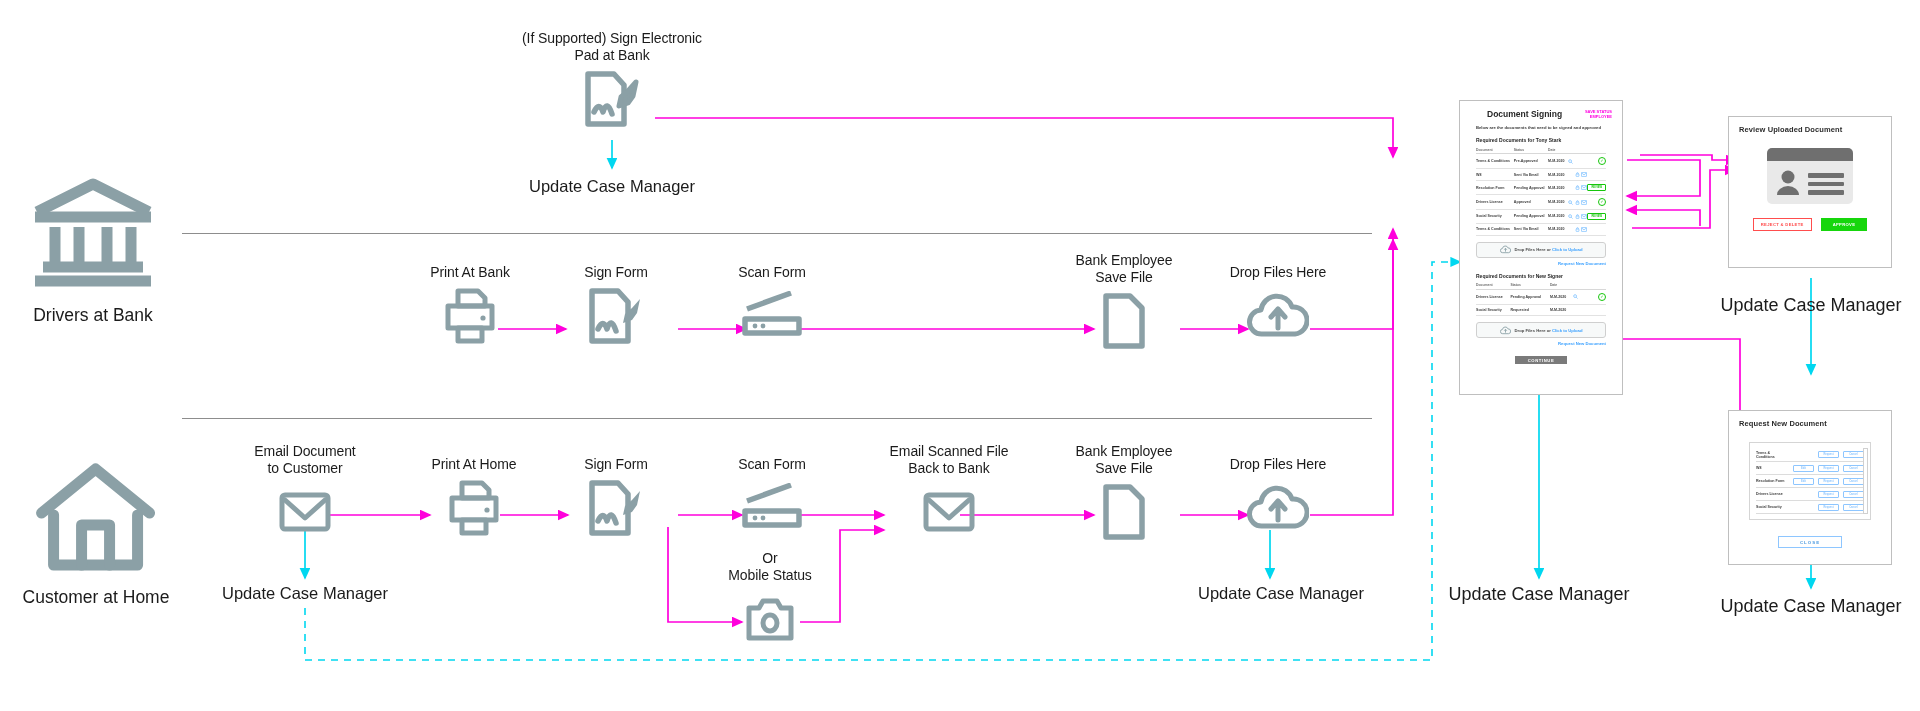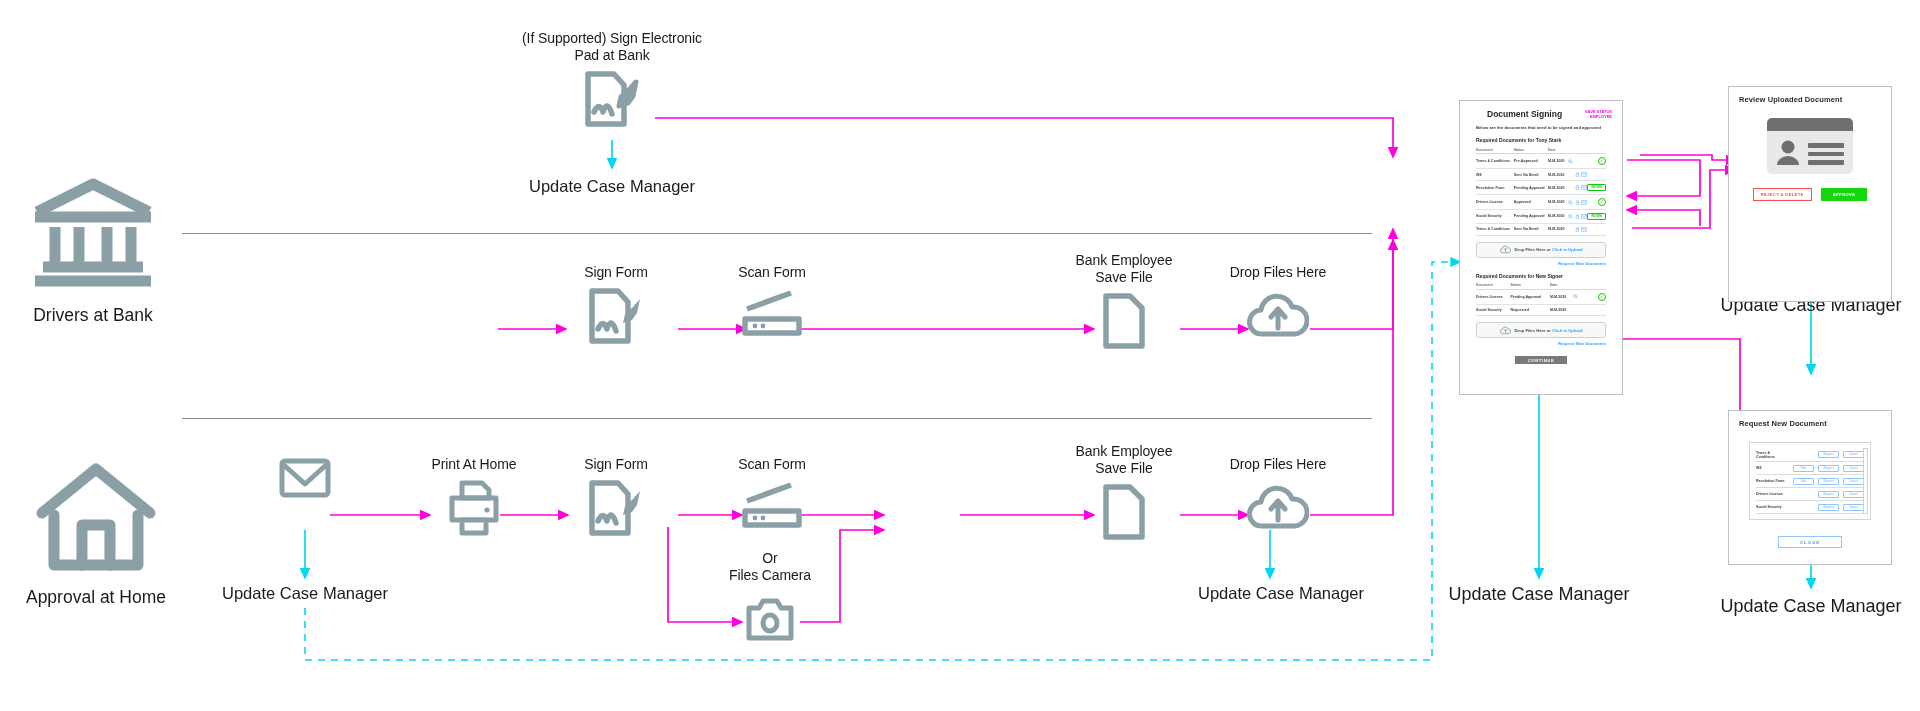--- a/index.html
+++ b/index.html
@@ -153,138 +153,163 @@
   <div class="actor" style="left:96px;top:463px;">
     <div>
       <svg width="120" height="112" viewBox="0 0 120 112">
         <g fill="none" stroke="#8ba0a6" stroke-width="11" stroke-linejoin="round" stroke-linecap="round">
           <path d="M6,50 L60,6 L114,50"></path>
           <path d="M18,52 L18,102 L102,102 L102,52"></path>
           <path d="M46,102 L46,62 L74,62 L74,102"></path>
         </g>
       </svg>
     </div>
-    <div class="alabel">Approval at Home</div>
+    <div class="alabel">Customer at Home</div>
   </div>
 
   <div class="node" style="left:612px;top:30px;width:240px;">
     <div class="lbl">(If Supported) Sign Electronic
 Pad at Bank</div>
     <div class="ico">
       <svg width="56" height="58" viewBox="0 0 56 58">
         <g fill="none" stroke="#8ba0a6" stroke-width="5.5" stroke-linejoin="round" stroke-linecap="round">
           <path d="M4,4 L30,4 L40,15 L40,54 L4,54 Z"></path>
           <path d="M10,42 q5,-11 9,0 q4,-13 9,2"></path>
         </g>
         <g fill="none" stroke="#8ba0a6" stroke-width="5" stroke-linejoin="round">
           <path d="M52,12 L44,21 L37,27 L35,36 L44,33 L49,26 Z" fill="#8ba0a6"></path>
         </g>
       </svg>
     </div>
   </div>
   <div class="sublabel" style="left:612px;top:177px;">Update Case Manager</div>
 
-
-  <div class="node" style="left:616px;top:264px;width:150px;">
-    <div class="lbl">Sign Form</div>
-    <div class="ico">
-      <svg width="56" height="58" viewBox="0 0 56 58">
-        <g fill="none" stroke="#8ba0a6" stroke-width="5.5" stroke-linejoin="round" stroke-linecap="round">
-          <path d="M4,4 L30,4 L40,15 L40,54 L4,54 Z"></path>
-          <path d="M10,42 q5,-11 9,0 q4,-13 9,2"></path>
-        </g>
-        <path d="M52,12 L44,21 L37,27 L35,36 L44,33 L49,26 Z" fill="#8ba0a6"></path>
-      </svg>
-    </div>
-  </div>
-
-  <div class="node" style="left:772px;top:264px;width:160px;">
-    <div class="lbl">Scan Form</div>
-    <div class="ico">
-      <svg width="62" height="50" viewBox="0 0 62 50">
-        <g fill="none" stroke="#8ba0a6" stroke-width="5.5" stroke-linejoin="round">
-          <path d="M6,18 L50,2"></path>
-          <path d="M4,28 L58,28 L58,42 L4,42 Z"></path>
-        </g>
-        <circle cx="14" cy="35" r="2.4" fill="#8ba0a6"></circle>
-        <circle cx="22" cy="35" r="2.4" fill="#8ba0a6"></circle>
-      </svg>
-    </div>
-  </div>
-
-  <div class="node" style="left:1124px;top:252px;width:190px;">
-    <div class="lbl">Bank Employee
-Save File</div>
-    <div class="ico">
-      <svg width="44" height="58" viewBox="0 0 44 58">
-        <path d="M4,4 L28,4 L40,16 L40,54 L4,54 Z" fill="none" stroke="#8ba0a6" stroke-width="5.5" stroke-linejoin="round"></path>
-      </svg>
-    </div>
-  </div>
-
-  <div class="node" style="left:1278px;top:264px;width:190px;">
-    <div class="lbl">Drop Files Here</div>
-    <div class="ico">
-      <svg width="62" height="48" viewBox="0 0 62 48">
-        <path d="M15,42 a12,12 0 0 1 -1,-24 a16,16 0 0 1 31,-3 a11,11 0 0 1 3,27 Z" fill="none" stroke="#8ba0a6" stroke-width="5" stroke-linejoin="round"></path>
-        <path d="M31,36 L31,18 M24,25 L31,17 L38,25" fill="none" stroke="#8ba0a6" stroke-width="5" stroke-linecap="round" stroke-linejoin="round"></path>
-      </svg>
-    </div>
-  </div>
-
-  <div class="node" style="left:305px;top:443px;width:210px;">
-    <div class="ico">
-      <svg width="52" height="42" viewBox="0 0 52 42">
-        <rect x="3" y="4" width="46" height="34" rx="3" fill="none" stroke="#8ba0a6" stroke-width="5"></rect>
-        <path d="M6,9 L26,27 L46,9" fill="none" stroke="#8ba0a6" stroke-width="5" stroke-linejoin="round" stroke-linecap="round"></path>
-      </svg>
-    </div>
-  </div>
-
-  <div class="node" style="left:474px;top:456px;width:170px;">
-    <div class="lbl">Print At Home</div>
+  <div class="node" style="left:470px;top:264px;width:170px;">
+    <div class="lbl">Print At Bank</div>
     <div class="ico">
       <svg width="52" height="56" viewBox="0 0 52 56">
         <g fill="none" stroke="#8ba0a6" stroke-width="5" stroke-linejoin="round">
           <path d="M14,3 L34,3 L41,10 L41,18 L14,18 Z"></path>
           <path d="M4,18 L48,18 L48,40 L4,40 Z"></path>
           <path d="M14,40 L38,40 L38,53 L14,53 Z" fill="#fff"></path>
         </g>
         <circle cx="39" cy="30" r="2.6" fill="#8ba0a6"></circle>
       </svg>
     </div>
   </div>
 
-  <div class="node" style="left:616px;top:456px;width:150px;">
+  <div class="node" style="left:616px;top:264px;width:150px;">
     <div class="lbl">Sign Form</div>
     <div class="ico">
       <svg width="56" height="58" viewBox="0 0 56 58">
         <g fill="none" stroke="#8ba0a6" stroke-width="5.5" stroke-linejoin="round" stroke-linecap="round">
           <path d="M4,4 L30,4 L40,15 L40,54 L4,54 Z"></path>
           <path d="M10,42 q5,-11 9,0 q4,-13 9,2"></path>
         </g>
         <path d="M52,12 L44,21 L37,27 L35,36 L44,33 L49,26 Z" fill="#8ba0a6"></path>
       </svg>
     </div>
   </div>
 
-  <div class="node" style="left:772px;top:456px;width:160px;">
+  <div class="node" style="left:772px;top:264px;width:160px;">
     <div class="lbl">Scan Form</div>
     <div class="ico">
       <svg width="62" height="50" viewBox="0 0 62 50">
         <g fill="none" stroke="#8ba0a6" stroke-width="5.5" stroke-linejoin="round">
           <path d="M6,18 L50,2"></path>
           <path d="M4,28 L58,28 L58,42 L4,42 Z"></path>
         </g>
         <circle cx="14" cy="35" r="2.4" fill="#8ba0a6"></circle>
         <circle cx="22" cy="35" r="2.4" fill="#8ba0a6"></circle>
       </svg>
     </div>
   </div>
 
+  <div class="node" style="left:1124px;top:252px;width:190px;">
+    <div class="lbl">Bank Employee
+Save File</div>
+    <div class="ico">
+      <svg width="44" height="58" viewBox="0 0 44 58">
+        <path d="M4,4 L28,4 L40,16 L40,54 L4,54 Z" fill="none" stroke="#8ba0a6" stroke-width="5.5" stroke-linejoin="round"></path>
+      </svg>
+    </div>
+  </div>
+
+  <div class="node" style="left:1278px;top:264px;width:190px;">
+    <div class="lbl">Drop Files Here</div>
+    <div class="ico">
+      <svg width="62" height="48" viewBox="0 0 62 48">
+        <path d="M15,42 a12,12 0 0 1 -1,-24 a16,16 0 0 1 31,-3 a11,11 0 0 1 3,27 Z" fill="none" stroke="#8ba0a6" stroke-width="5" stroke-linejoin="round"></path>
+        <path d="M31,36 L31,18 M24,25 L31,17 L38,25" fill="none" stroke="#8ba0a6" stroke-width="5" stroke-linecap="round" stroke-linejoin="round"></path>
+      </svg>
+    </div>
+  </div>
+
+  <div class="node" style="left:305px;top:443px;width:210px;">
+    <div class="lbl">Email Document
+to Customer</div>
+    <div class="ico">
+      <svg width="52" height="42" viewBox="0 0 52 42">
+        <rect x="3" y="4" width="46" height="34" rx="3" fill="none" stroke="#8ba0a6" stroke-width="5"></rect>
+        <path d="M6,9 L26,27 L46,9" fill="none" stroke="#8ba0a6" stroke-width="5" stroke-linejoin="round" stroke-linecap="round"></path>
+      </svg>
+    </div>
+  </div>
+
+  <div class="node" style="left:474px;top:456px;width:170px;">
+    <div class="lbl">Print At Home</div>
+    <div class="ico">
+      <svg width="52" height="56" viewBox="0 0 52 56">
+        <g fill="none" stroke="#8ba0a6" stroke-width="5" stroke-linejoin="round">
+          <path d="M14,3 L34,3 L41,10 L41,18 L14,18 Z"></path>
+          <path d="M4,18 L48,18 L48,40 L4,40 Z"></path>
+          <path d="M14,40 L38,40 L38,53 L14,53 Z" fill="#fff"></path>
+        </g>
+        <circle cx="39" cy="30" r="2.6" fill="#8ba0a6"></circle>
+      </svg>
+    </div>
+  </div>
+
+  <div class="node" style="left:616px;top:456px;width:150px;">
+    <div class="lbl">Sign Form</div>
+    <div class="ico">
+      <svg width="56" height="58" viewBox="0 0 56 58">
+        <g fill="none" stroke="#8ba0a6" stroke-width="5.5" stroke-linejoin="round" stroke-linecap="round">
+          <path d="M4,4 L30,4 L40,15 L40,54 L4,54 Z"></path>
+          <path d="M10,42 q5,-11 9,0 q4,-13 9,2"></path>
+        </g>
+        <path d="M52,12 L44,21 L37,27 L35,36 L44,33 L49,26 Z" fill="#8ba0a6"></path>
+      </svg>
+    </div>
+  </div>
+
+  <div class="node" style="left:772px;top:456px;width:160px;">
+    <div class="lbl">Scan Form</div>
+    <div class="ico">
+      <svg width="62" height="50" viewBox="0 0 62 50">
+        <g fill="none" stroke="#8ba0a6" stroke-width="5.5" stroke-linejoin="round">
+          <path d="M6,18 L50,2"></path>
+          <path d="M4,28 L58,28 L58,42 L4,42 Z"></path>
+        </g>
+        <circle cx="14" cy="35" r="2.4" fill="#8ba0a6"></circle>
+        <circle cx="22" cy="35" r="2.4" fill="#8ba0a6"></circle>
+      </svg>
+    </div>
+  </div>
+
+  <div class="node" style="left:949px;top:443px;width:220px;">
+    <div class="lbl">Email Scanned File
+Back to Bank</div>
+    <div class="ico">
+      <svg width="52" height="42" viewBox="0 0 52 42">
+        <rect x="3" y="4" width="46" height="34" rx="3" fill="none" stroke="#8ba0a6" stroke-width="5"></rect>
+        <path d="M6,9 L26,27 L46,9" fill="none" stroke="#8ba0a6" stroke-width="5" stroke-linejoin="round" stroke-linecap="round"></path>
+      </svg>
+    </div>
+  </div>
 
   <div class="node" style="left:1124px;top:443px;width:190px;">
     <div class="lbl">Bank Employee
 Save File</div>
     <div class="ico">
       <svg width="44" height="58" viewBox="0 0 44 58">
         <path d="M4,4 L28,4 L40,16 L40,54 L4,54 Z" fill="none" stroke="#8ba0a6" stroke-width="5.5" stroke-linejoin="round"></path>
       </svg>
     </div>
   </div>
@@ -294,21 +319,21 @@
     <div class="ico">
       <svg width="62" height="48" viewBox="0 0 62 48">
         <path d="M15,42 a12,12 0 0 1 -1,-24 a16,16 0 0 1 31,-3 a11,11 0 0 1 3,27 Z" fill="none" stroke="#8ba0a6" stroke-width="5" stroke-linejoin="round"></path>
         <path d="M31,36 L31,18 M24,25 L31,17 L38,25" fill="none" stroke="#8ba0a6" stroke-width="5" stroke-linecap="round" stroke-linejoin="round"></path>
       </svg>
     </div>
   </div>
 
   <div class="node" style="left:770px;top:550px;width:170px;">
     <div class="lbl">Or
-Files Camera</div>
+Mobile Status</div>
     <div class="ico">
       <svg width="50" height="46" viewBox="0 0 50 46">
         <g fill="none" stroke="#8ba0a6" stroke-width="5" stroke-linejoin="round">
           <path d="M4,12 L14,12 L18,5 L32,5 L36,12 L46,12 L46,42 L4,42 Z"></path>
           <ellipse cx="25" cy="27" rx="7" ry="8"></ellipse>
         </g>
       </svg>
     </div>
   </div>
 
@@ -489,21 +514,21 @@
         <path d="M15,42 a12,12 0 0 1 -1,-24 a16,16 0 0 1 31,-3 a11,11 0 0 1 3,27 Z" fill="none" stroke="#8ba0a6" stroke-width="5"></path>
         <path d="M31,36 L31,18 M24,25 L31,17 L38,25" fill="none" stroke="#8ba0a6" stroke-width="5"></path>
       </svg>
       <div class="dtxt"><span>Drop Files Here or </span><i>Click to Upload</i></div>
     </div>
     <div class="reqlink">Request New Document</div>
 
     <div class="continue">CONTINUE</div>
   </div>
 
-  <div class="panel rv" style="left:1728px;top:86px;width:164px;height:216px;">
+  <div class="panel rv" style="left:1728px;top:116px;width:164px;height:152px;">
     <div class="panel-title">Review Uploaded Document</div>
     <div class="idcard">
       <div class="bar"></div>
       <div class="body">
         <div class="av">
           <svg width="24" height="26" viewBox="0 0 24 26">
             <circle cx="12" cy="8" r="6.5" fill="#6f6f6f"></circle>
             <path d="M1,26 a11,9 0 0 1 22,0 Z" fill="#6f6f6f"></path>
           </svg>
         </div>

